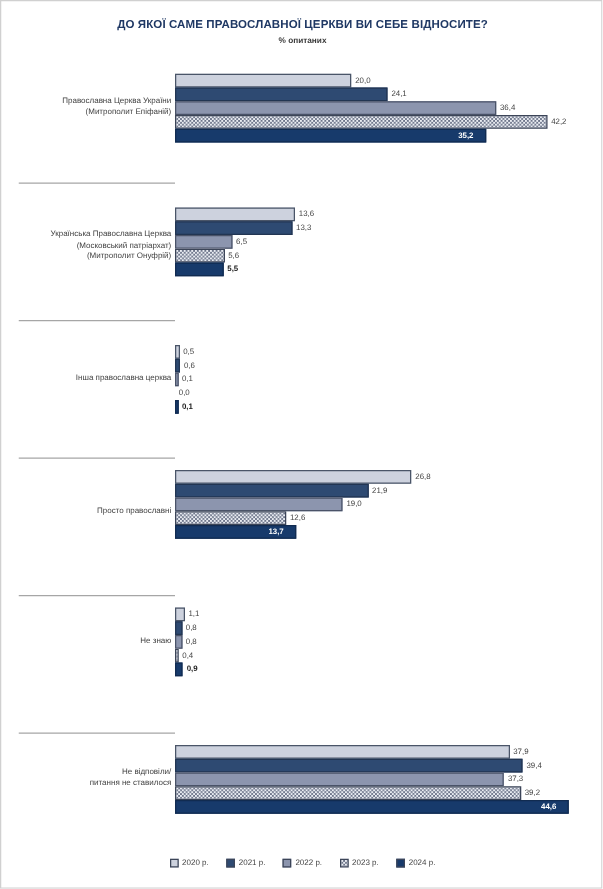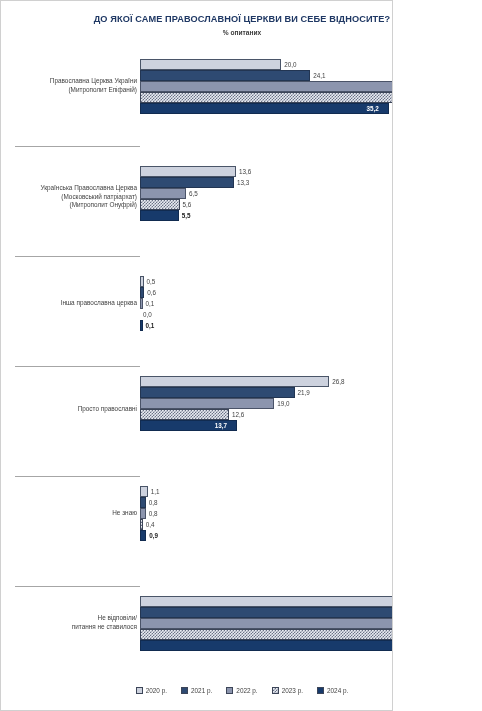--- a/index.html
+++ b/index.html
@@ -5,21 +5,21 @@
   html, body {
     margin: 0;
     padding: 0;
     background: #ffffff;
   }
   body {
     font-family: "Liberation Sans", "DejaVu Sans", sans-serif;
   }
   #chart-frame {
     position: relative;
-    width: 393px;
+    width: 482px;
     height: 711px;
     box-sizing: border-box;
     border: 1px solid #d0d0d0;
     background: #ffffff;
     overflow: hidden;
   }
   
   .title-block {
     position: absolute;
     left: 0;

